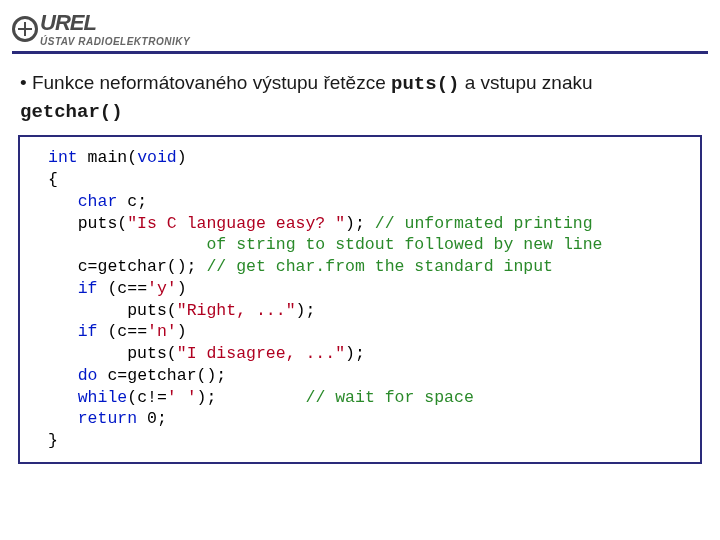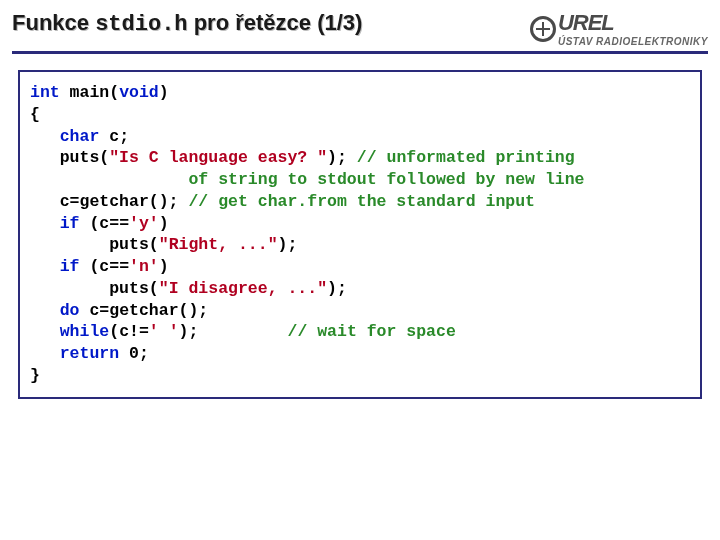--- a/index.html
+++ b/index.html
@@ -82,59 +82,59 @@
     margin: 4px 8px 10px 8px;
   }
   .bullet .mono {
     font-family: "Courier New", monospace;
     font-weight: bold;
     white-space: pre;
   }
   .code-box {
     border: 2px solid #2a2a7a;
     margin: 8px 6px 12px 6px;
-    padding: 10px 10px;
+    padding: 10px 28px;
     font-family: "Courier New", monospace;
     font-size: 16.5px;
-    font-weight: bold;
+    font-weight: normal;
     line-height: 1.32;
     white-space: pre;
     color: #000;
   }
   .code-box .kw  { color: #0018c8; }
   .code-box .str { color: #b00020; }
   .code-box .cm  { color: #2a8a2a; }
   .footer {
     font-size: 19px;
     color: #1a1a1a;
     margin: 10px 6px 0 6px;
   }
 </style>
 </head>
 <body>
 
 <div class="slide">
 
   <div class="header-row">
-    <div class="title">
-      <span>Funkce </span><span class="mono">stdio.h</span><span> pro řetězce (1/3)</span>
-    </div>
     <div class="logo">
       <div class="logo-mark">
         <span class="logo-ring"></span>
         <div>
           <div>UREL</div>
           <div class="logo-sub">ÚSTAV RADIOELEKTRONIKY</div>
         </div>
       </div>
     </div>
   </div>
 
   <div class="hr"></div>
 
+  <div class="bullet">
+    <span>•  Funkce neformátovaného výstupu řetězce </span><span class="mono">puts()</span><span> a vstupu znaku </span><span class="mono">getchar()</span>
+  </div>
 
   <div class="code-box"><span class="kw">int</span><span> main(</span><span class="kw">void</span><span>)</span>
 <span>{</span>
 <span>   </span><span class="kw">char</span><span> c;</span>
 <span>   puts(</span><span class="str">"Is C language easy? "</span><span>); </span><span class="cm">// unformated printing</span>
 <span class="cm">                of string to stdout followed by new line</span>
 <span>   c=getchar(); </span><span class="cm">// get char.from the standard input</span>
 <span>   </span><span class="kw">if</span><span> (c==</span><span class="str">'y'</span><span>)</span>
 <span>        puts(</span><span class="str">"Right, ..."</span><span>);</span>
 <span>   </span><span class="kw">if</span><span> (c==</span><span class="str">'n'</span><span>)</span>

